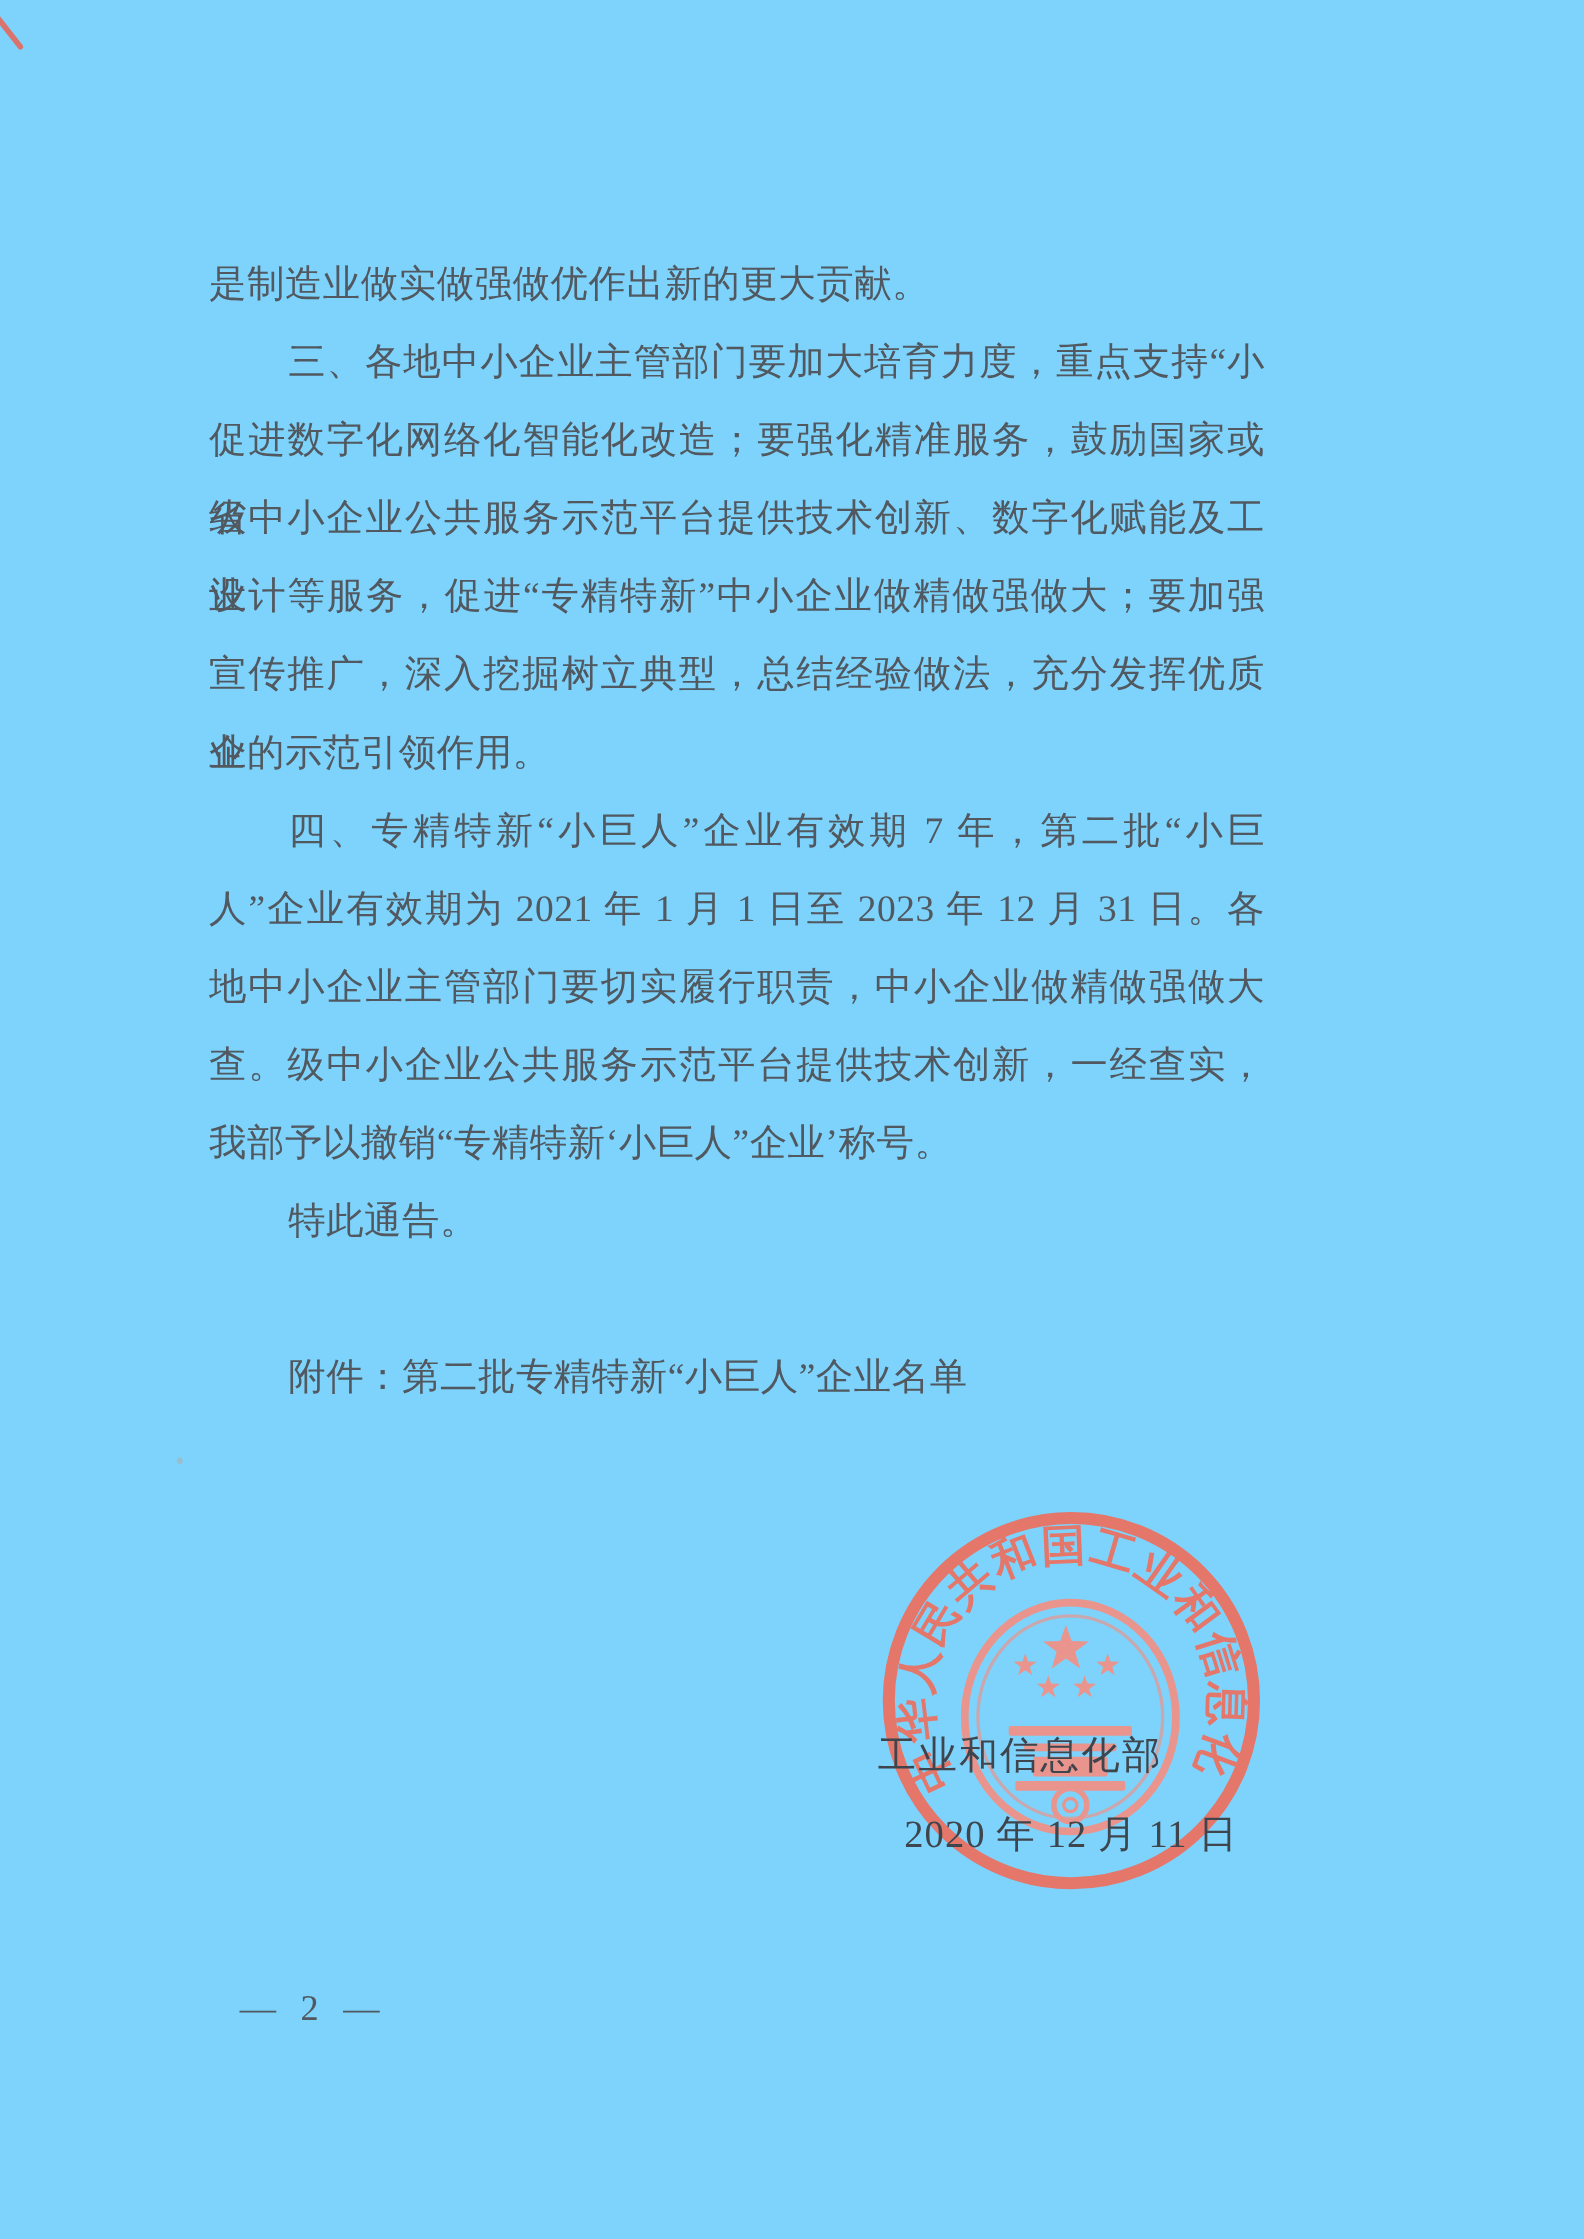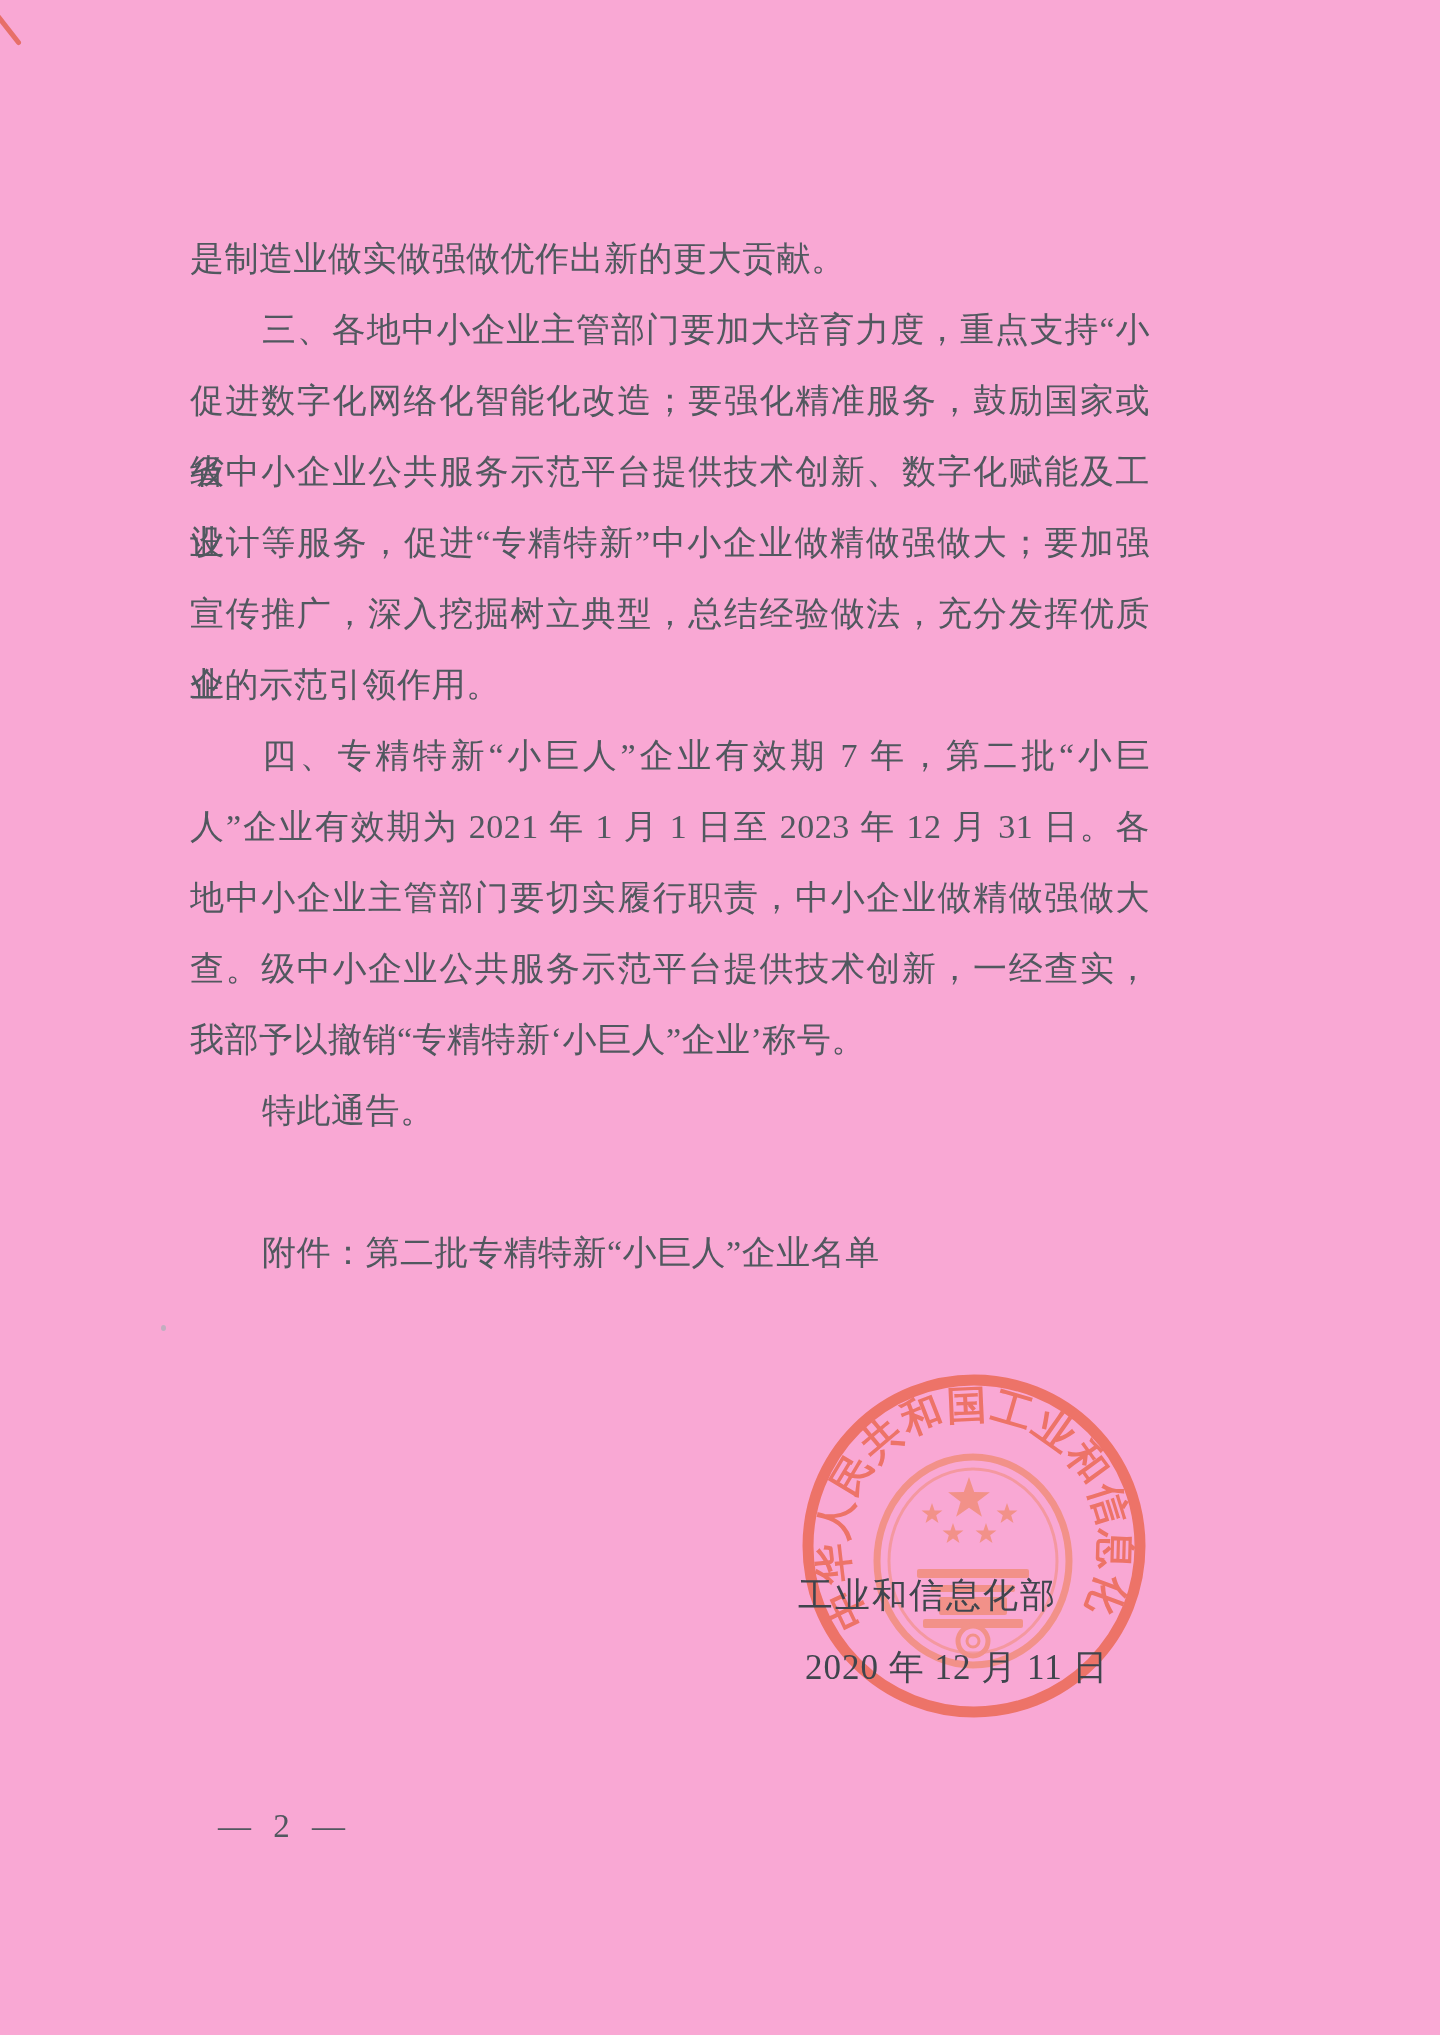--- a/index.html
+++ b/index.html
@@ -1,20 +1,20 @@
 <!DOCTYPE html>
 <html style="--body-text: #51585f; --sig-text: #3f454d; --seal-red: #ed6f60; --seal-emblem: #f29084;"><head>
 <meta charset="utf-8">
 <style>
   html,body { margin:0; padding:0; background:#e9e9e9; }
   .page {
     position:relative;
     width:1440px; height:2035px;
     margin:0 auto;
-    background:#f9a8d4;
+    background:#7dd3fc;
     overflow:hidden;
     font-family:"Liberation Serif","DejaVu Serif",serif;
   }
   
   .body-lines {
     position:absolute; left:190px; top:223px; width:960px;
   }
   .line {
     height:71px; line-height:71px;
     font-size:34px;
@@ -46,21 +46,21 @@
   }
 
   
   .signature {
     position:absolute; left:798px; top:1572px;
     font-size:35px; letter-spacing:2px;
     color:var(--sig-text,#3f454d);
     z-index:3; white-space:nowrap;
   }
   .doc-date {
-    position:absolute; left:805px; top:1644px;
+    position:absolute; left:822px; top:1644px;
     font-size:35px; letter-spacing:1px;
     color:var(--sig-text,#454b54);
     z-index:3; white-space:nowrap;
   }
 
   
   .footer {
     position:absolute; left:180px; top:1808px; width:210px;
     text-align:center;
     font-size:33px; letter-spacing:7px;

